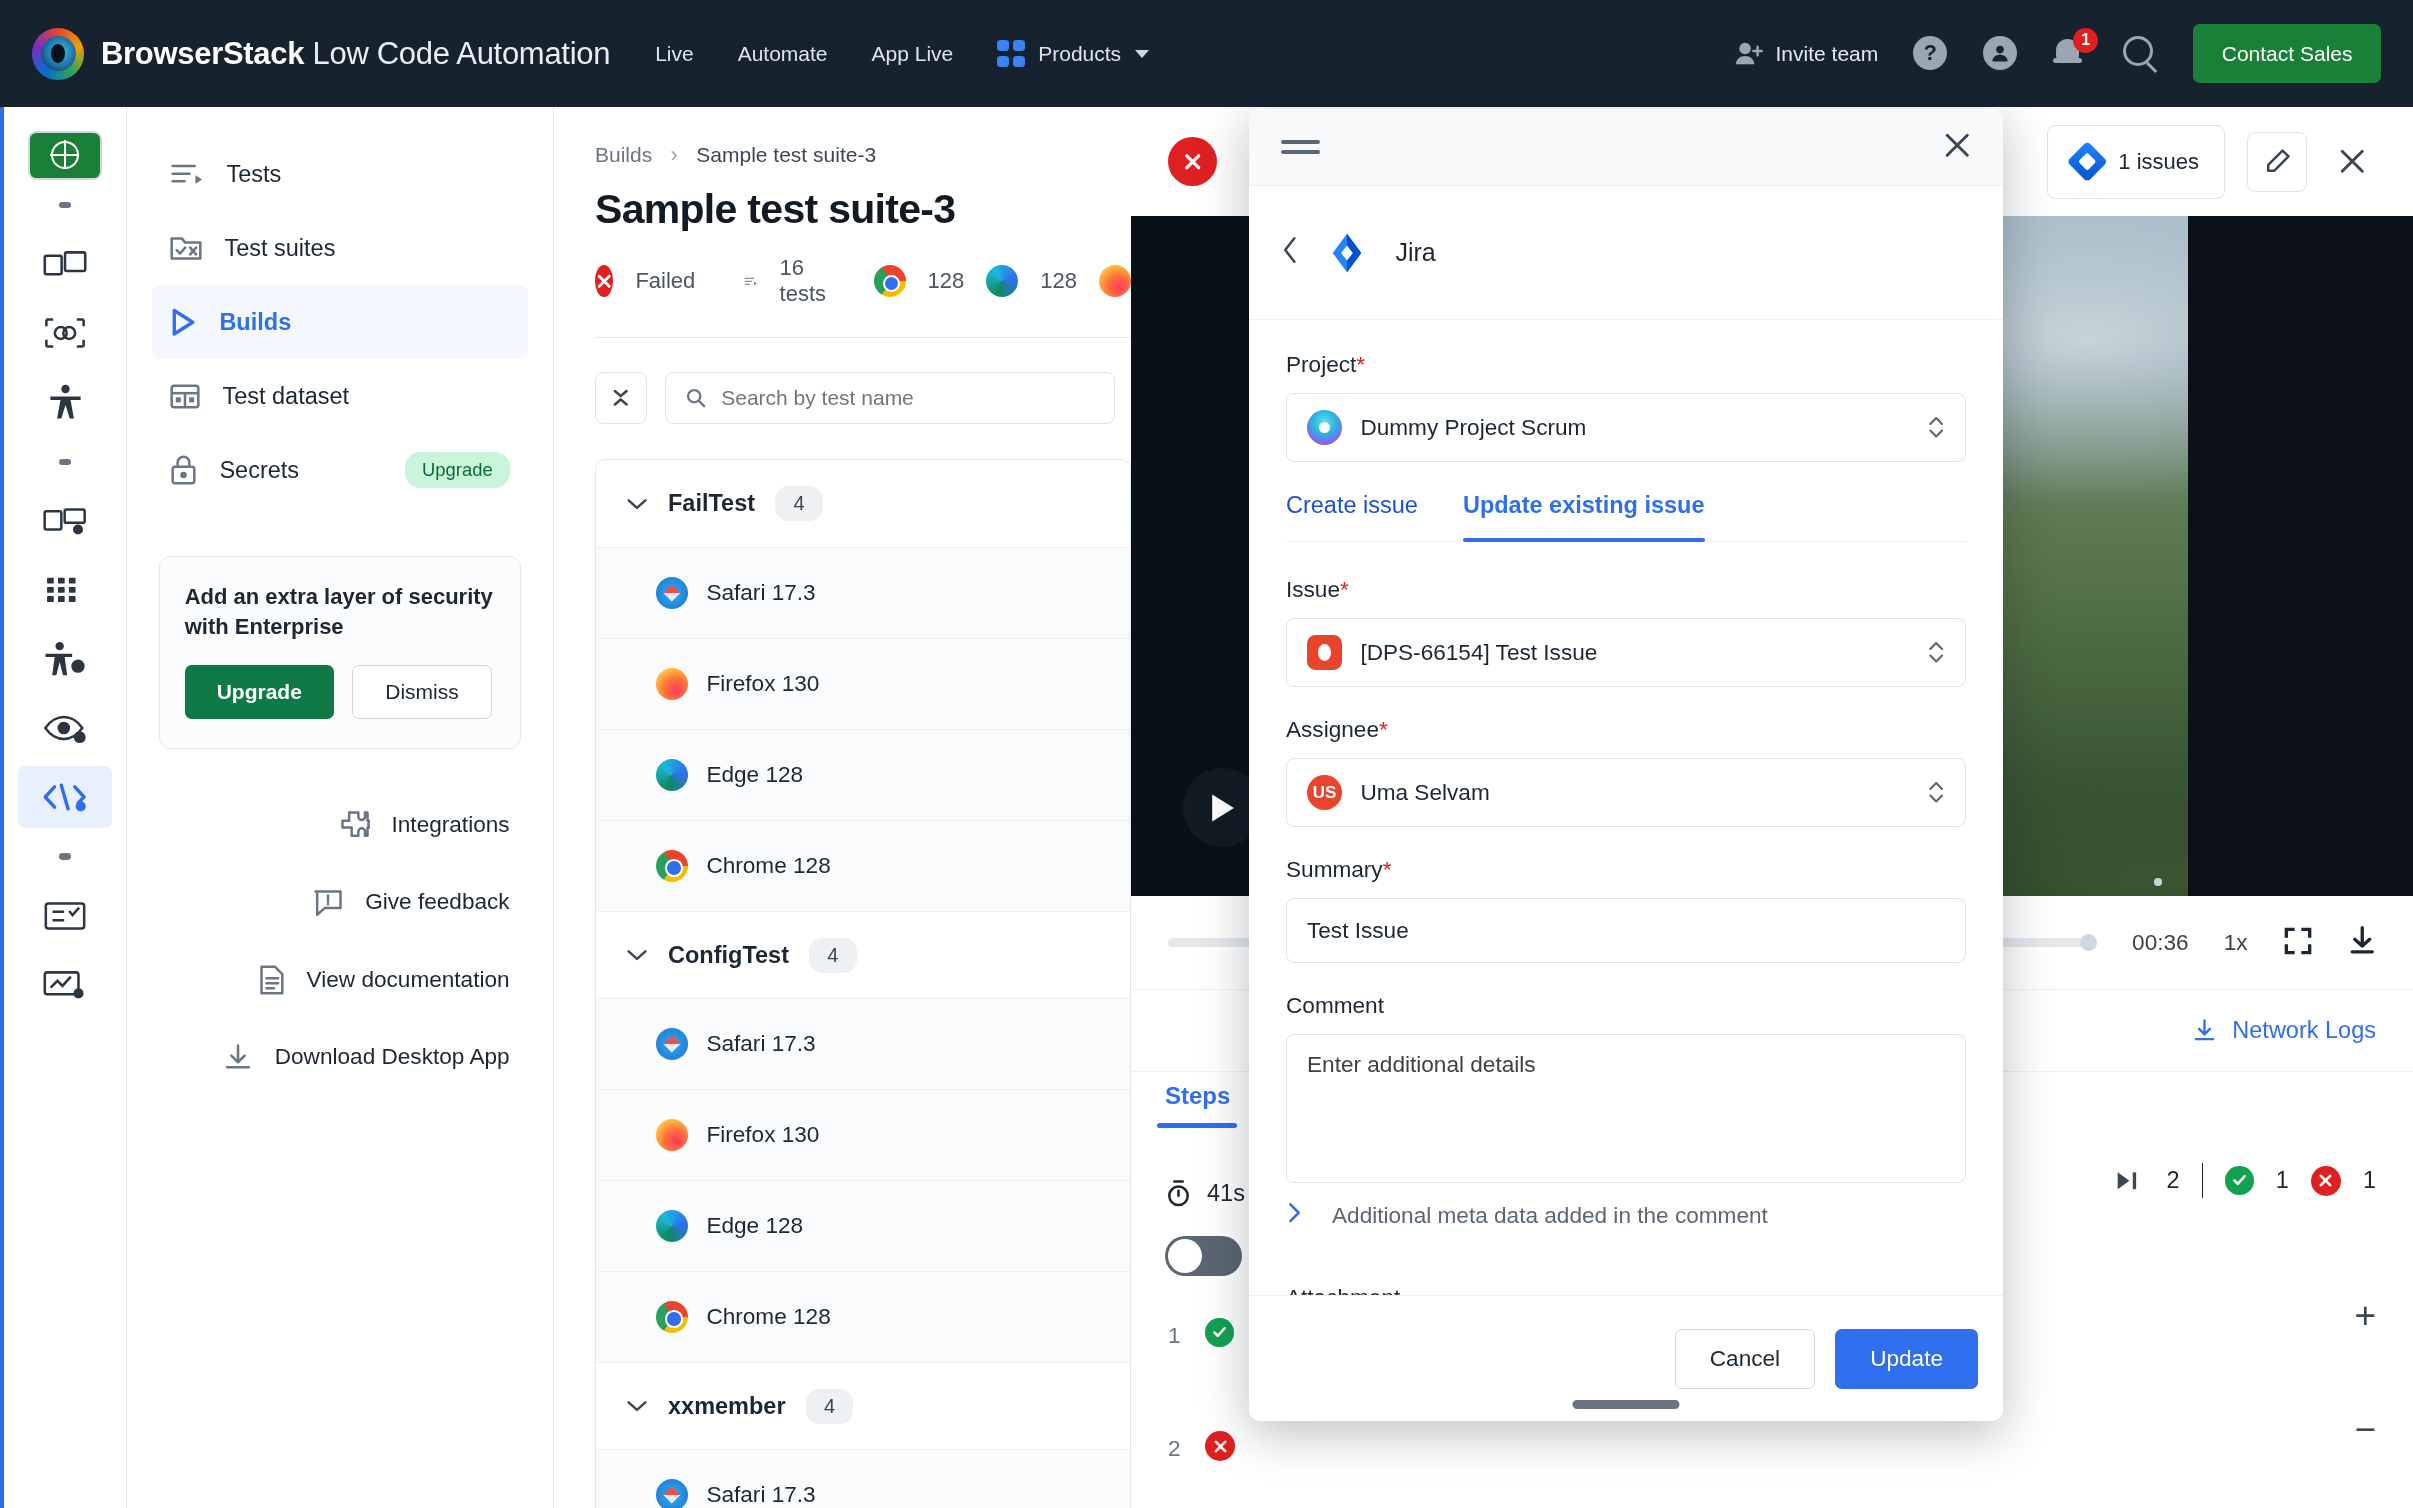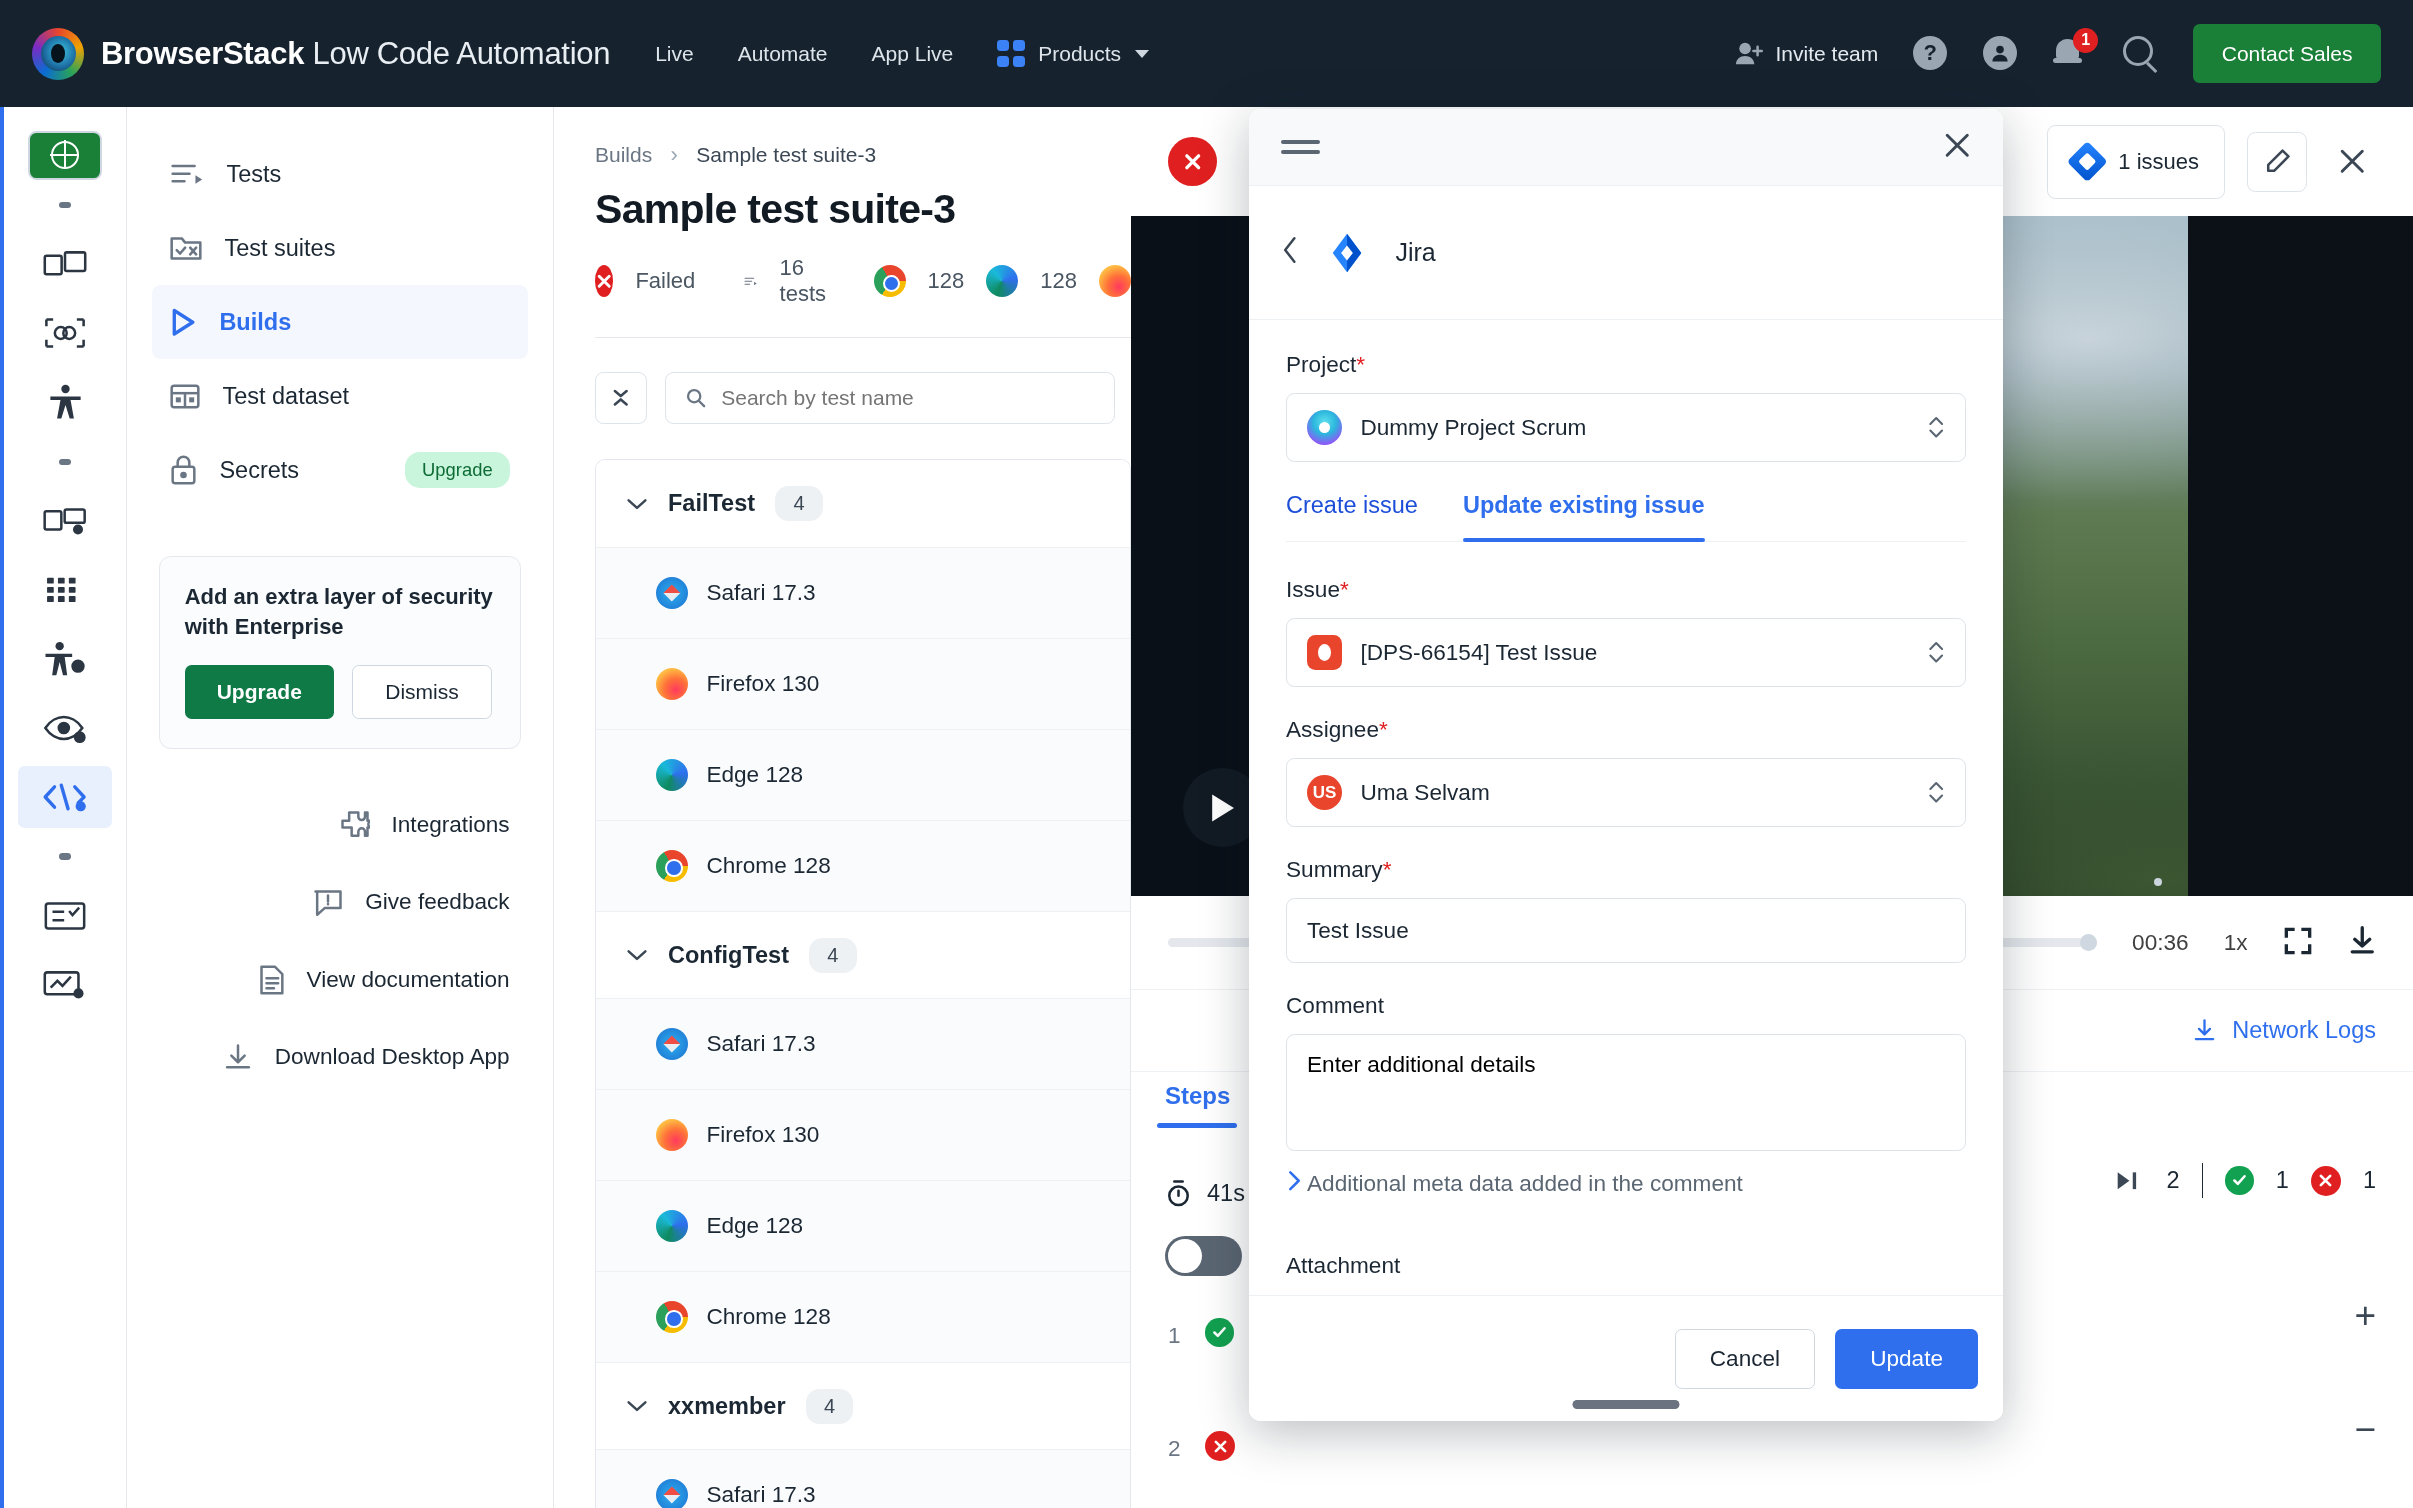--- a/index.html
+++ b/index.html
@@ -194,23 +194,23 @@
      display:flex;align-items:center;justify-content:center;}
   .avatar-issue .dot { width:13.4px;height:17px;border-radius:50%;background:#fff;}
   .avatar-user { width:35px;height:35px;border-radius:50%;background:#e8452c;color:#fff;
      font-size:17px;font-weight:700;display:flex;align-items:center;justify-content:center;}
   .tabs { display:flex; gap:45px; border-bottom:0.8px solid #eef1f4; margin-bottom:35px;}
   .tab { font-size:23.5px; color:#1d4ed8; padding:0 0 22px 0; cursor:pointer; position:relative;}
   .tab.active { color:#2f6fed; font-weight:600;}
   .tab.active::after{content:"";position:absolute;left:0;bottom:-0.8px;width:100%;height:4.2px;background:#2f6fed;border-radius:2.5px;}
   .txtinput { height:65px; border:0.8px solid #dde3e9; border-radius:8.4px; display:flex; align-items:center;
      padding:0 20px; font-size:22.6px; color:#1b2733; background:#fff; margin-bottom:30px;}
-  .txtarea { height:117px; border:0.8px solid #dde3e9; border-radius:8.4px; padding:17px 20px;
-     font-size:22.6px; color:#000000; background:#fff;}
-  .meta-toggle { display:flex; align-items:center; gap:4px; margin-top:18.4px; font-size:22.6px; color:#5b6673; cursor:pointer;}
+  .txtarea { height:149px; border:0.8px solid #dde3e9; border-radius:8.4px; padding:17px 20px;
+     font-size:22.6px; color:#404040; background:#fff;}
+  .meta-toggle { display:flex; align-items:center; gap:29px; margin-top:18.4px; font-size:22.6px; color:#5b6673; cursor:pointer;}
   .meta-toggle .chev { color:#2f6fed; font-size:25px; font-weight:600;}
   .attach-lbl { font-size:22.6px; color:#1b2733; margin-top:54px;}
   .modal-foot { height:126px; border-top:0.8px solid #eef1f4; display:flex; align-items:center;
      justify-content:flex-end; gap:20px; padding:0 25px; background:#fff;}
   .btn-cancel { background:#fff; border:0.8px solid #cfd8e0; border-radius:6.7px; font-size:22.6px;
      color:#1b2733; padding:16px 34px; cursor:pointer; font-family:inherit;}
   .btn-update { background:#2f6fed; border:none; border-radius:6.7px; font-size:22.6px; color:#fff;
      padding:17px 35px; cursor:pointer; font-family:inherit; font-weight:500;}
   .modal-handle { position:absolute; left:50%; transform:translateX(-50%); bottom:11.7px;
      width:107px; height:9.2px; border-radius:5px; background:#6b7280;}

